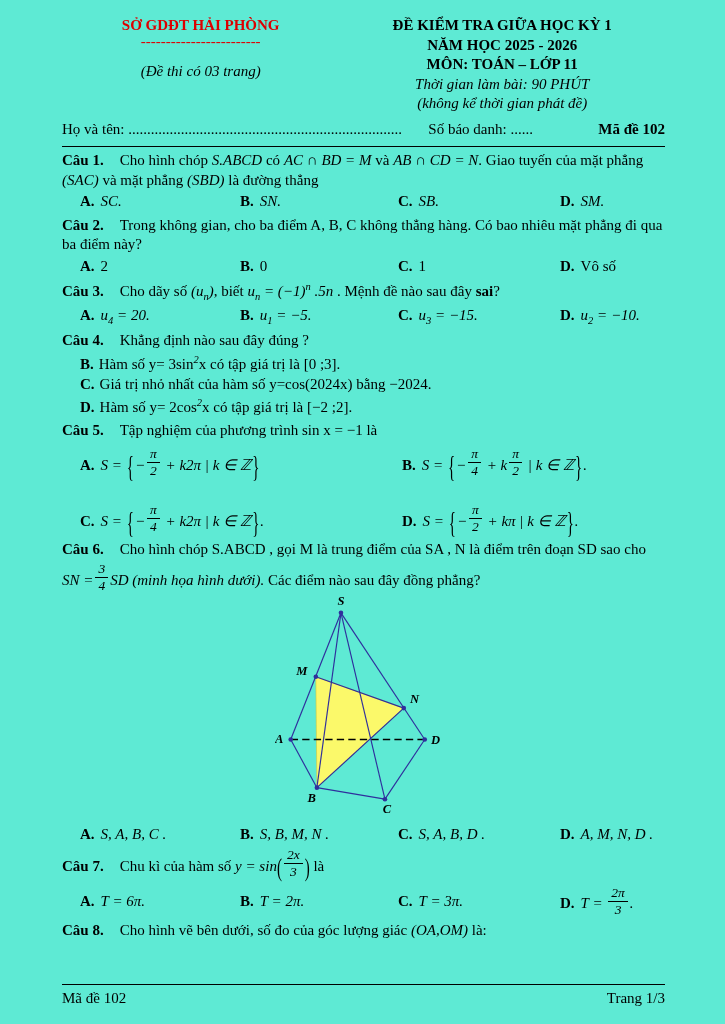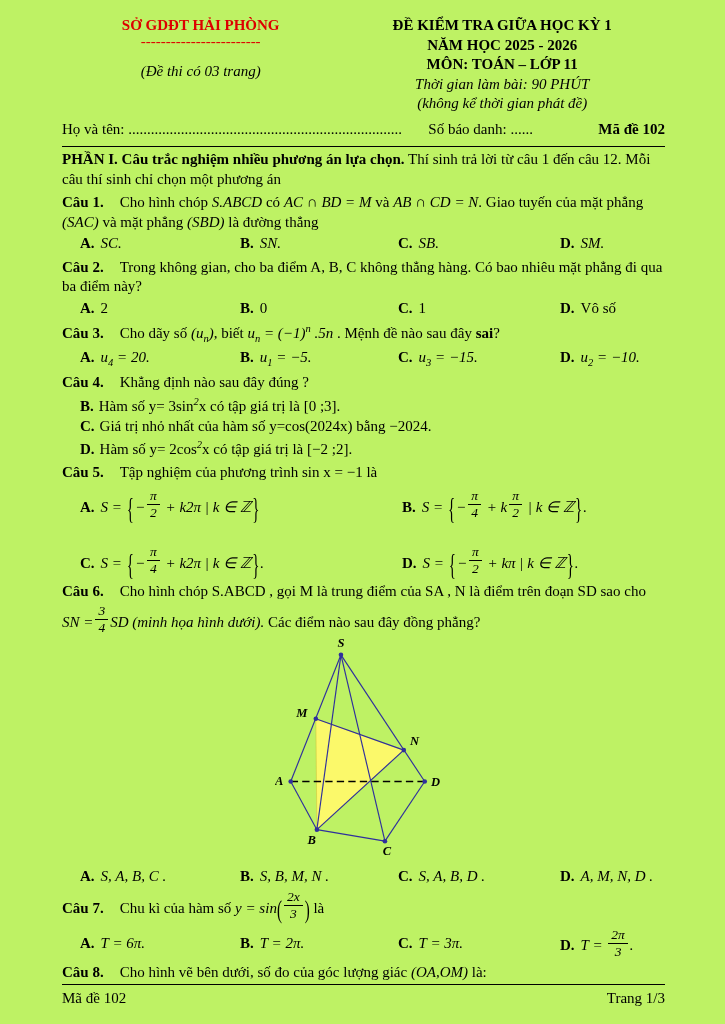--- a/index.html
+++ b/index.html
@@ -9,21 +9,21 @@
     --ink:#000000;
   }
   *{box-sizing:border-box;}
   html,body{margin:0;padding:0;background:#ffffff;}
   .page{
     position:relative;
     width:725px;height:1024px;
     padding:16px 60px 0 62px;
     font-family:"Liberation Serif", serif;
     font-size:15px;line-height:1.3;color:var(--ink);
-    overflow:hidden;background:#bef264;
+    overflow:hidden;background:#5eead4;
   }
   .header{display:flex;margin-bottom:6px;}
   .h-left{width:46%;text-align:center;}
   .h-right{width:54%;text-align:center;}
   .h-left .redline{color:var(--red);font-weight:bold;}
   .h-left .dashes{color:var(--red);line-height:0.7;}
   .pages-note{font-style:italic;margin-top:16px;}
   .h-right .t{font-weight:bold;}
   .h-right .ti{font-style:italic;}
   .info-row{display:flex;align-items:baseline;border-bottom:1.6px solid #000;padding-bottom:7px;}
@@ -73,21 +73,20 @@
       <div class="ti">(không kể thời gian phát đề)</div>
     </div>
   </div>
 
   <div class="info-row">
     <span class="name">Họ và tên: .........................................................................</span>
     <span class="sbd">Số báo danh: ......</span>
     <span class="code">Mã đề 102</span>
   </div>
 
-  <p class="part-head"><b>PHẦN I. Câu trắc  nghiệm nhiều phương án lựa chọn.</b><span> Thí sinh trả lời từ câu 1 đến câu 12. Mỗi câu thí sinh chỉ chọn một phương án</span></p>
 
   <div class="q">
     <p class="stem"><b class="qlabel">Câu 1.</b><span>Cho hình chóp </span><span class="math">S.ABCD</span><span>  có  </span><span class="math">AC ∩ BD = M</span><span>  và  </span><span class="math">AB ∩ CD = N</span><span>. Giao tuyến của mặt phẳng </span><span class="math">(SAC)</span><span> và mặt phẳng </span><span class="math">(SBD)</span><span> là đường thẳng</span></p>
     <div class="opts4">
       <span class="opt"><b>A.</b><span class="math">SC.</span></span>
       <span class="opt"><b>B.</b><span class="math">SN.</span></span>
       <span class="opt"><b>C.</b><span class="math">SB.</span></span>
       <span class="opt"><b>D.</b><span class="math">SM.</span></span>
     </div>
   </div>

